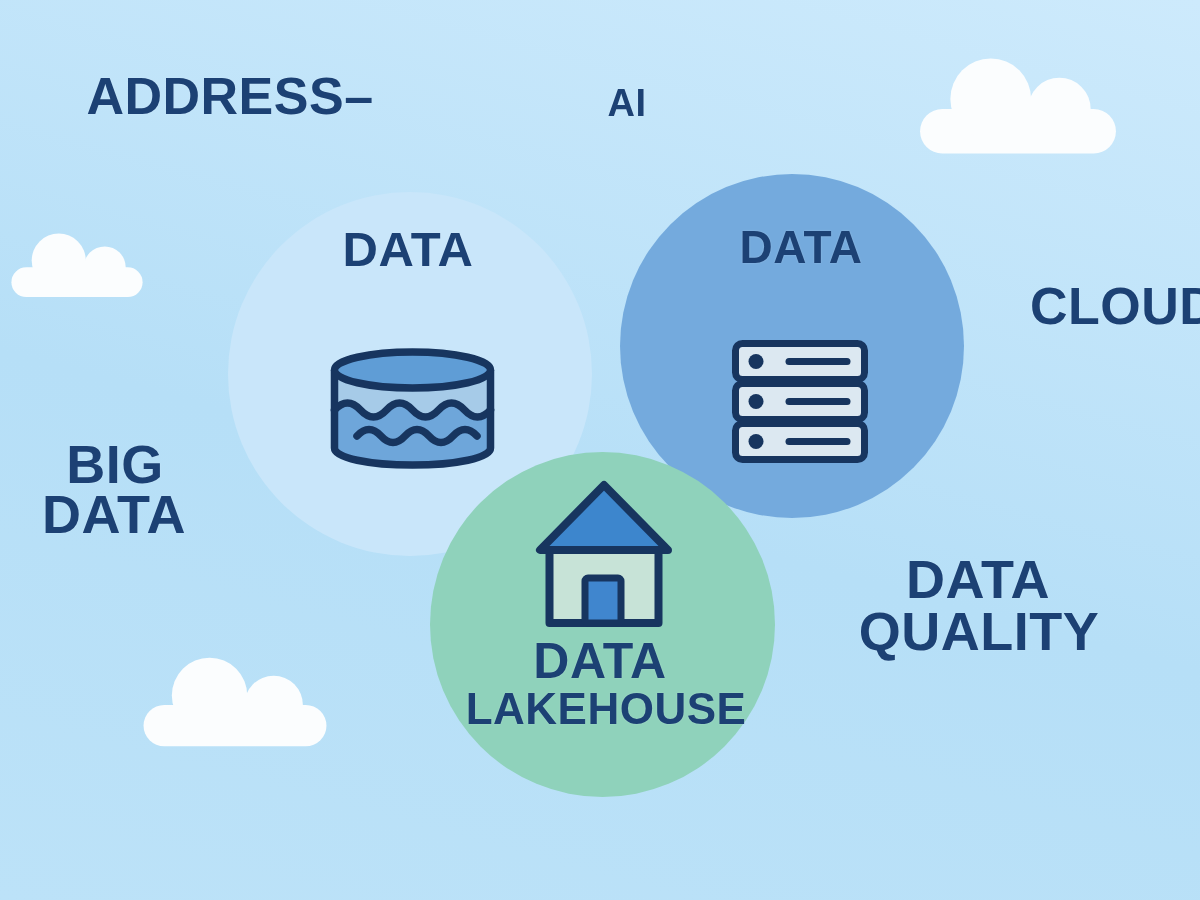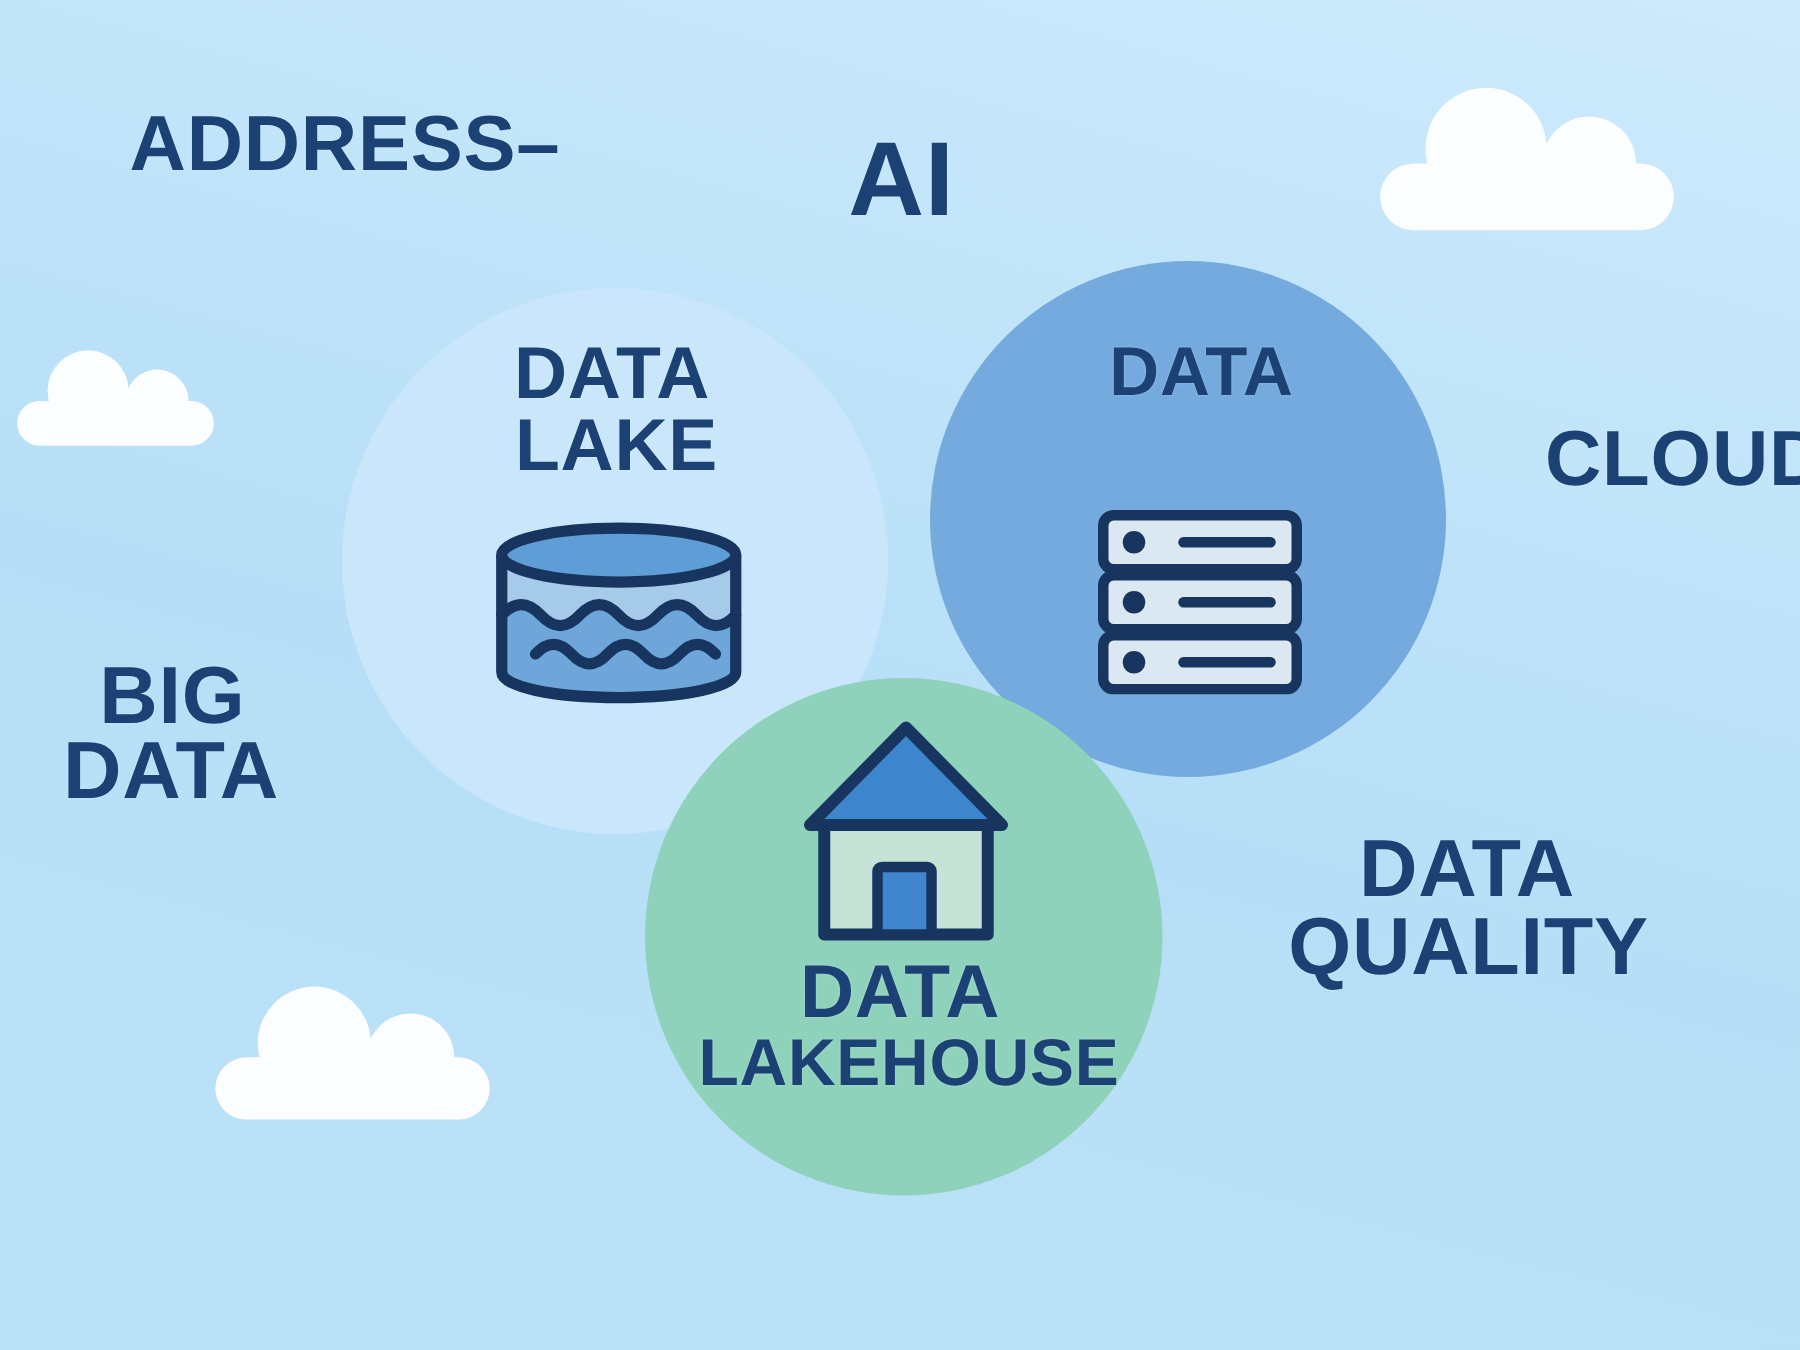--- a/index.html
+++ b/index.html
@@ -73,21 +73,20 @@
       <rect x="8" y="52" width="194" height="44" rx="22"></rect>
       <circle cx="78" cy="42" r="40"></circle>
       <circle cx="146" cy="52" r="31"></circle>
     </g>
   </svg>
 
   <div class="circle lake"></div>
   <div class="circle warehouse"></div>
 
   <div class="lbl centered" style="left:408px;top:225px;font-size:49px">DATA</div>
-  <div class="lbl centered" style="left:411px;top:273px;font-size:49px">LAKE</div>
   <svg class="icon" style="left:327px;top:346px;width:171px;height:126px" viewBox="0 0 171 126">
     <path class="cyl-light" d="M7.5,24 H163.5 V102 C163.5,112 129,119 85.5,119 C42,119 7.5,112 7.5,102 Z"></path>
     <path class="cyl-dark" d="M7.5,64 Q20.5,50 33.5,64 T59.5,64 T85.5,64 T111.5,64 T137.5,64 T163.5,64 V102 C163.5,112 129,119 85.5,119 C42,119 7.5,112 7.5,102 Z"></path>
     <path class="navy-line" stroke-width="7.5" d="M7.5,64 Q20.5,50 33.5,64 T59.5,64 T85.5,64 T111.5,64 T137.5,64 T163.5,64"></path>
     <path class="navy-line" stroke-width="7.5" d="M30,90 Q42,77 54,90 T78,90 T102,90 T126,90 T150,90"></path>
     <path class="cyl-outline" d="M7.5,24 V102 C7.5,112 42,119 85.5,119 C129,119 163.5,112 163.5,102 V24"></path>
     <ellipse class="cyl-top" cx="85.5" cy="24" rx="78" ry="18"></ellipse>
   </svg>
 
   <div class="lbl centered" style="left:801px;top:224px;font-size:46px">DATA</div>
@@ -108,21 +107,21 @@
   <svg class="icon" style="left:535px;top:480px;width:138px;height:148px" viewBox="0 0 138 148">
     <rect class="house-body" x="14.5" y="70" width="109" height="73"></rect>
     <path class="roof" d="M69,5 L5,70 H133 Z"></path>
     <rect class="door" x="50" y="98" width="36" height="45" rx="3"></rect>
   </svg>
   <div class="lbl centered" style="left:600px;top:636px;font-size:50px">DATA</div>
   <div class="lbl centered" style="left:606px;top:687px;font-size:44px">LAKEHOUSE</div>
 
   <div class="lbl centered" style="left:230px;top:70px;font-size:52px">ADDRESS–</div>
 
-  <div class="lbl centered" style="left:601px;top:84px;font-size:70px">AI</div>
+  <div class="lbl centered" style="left:627px;top:84px;font-size:38px">AI</div>
 
   <div class="lbl" style="left:1030px;top:280px;font-size:52px">CLOUD</div>
 
   <div class="lbl centered" style="left:115px;top:437px;font-size:54px">BIG</div>
   <div class="lbl centered" style="left:114px;top:487px;font-size:54px">DATA</div>
 
   <div class="lbl centered" style="left:978px;top:552px;font-size:54px">DATA</div>
   <div class="lbl centered" style="left:979px;top:604px;font-size:54px">QUALITY</div>
 
 </div>

